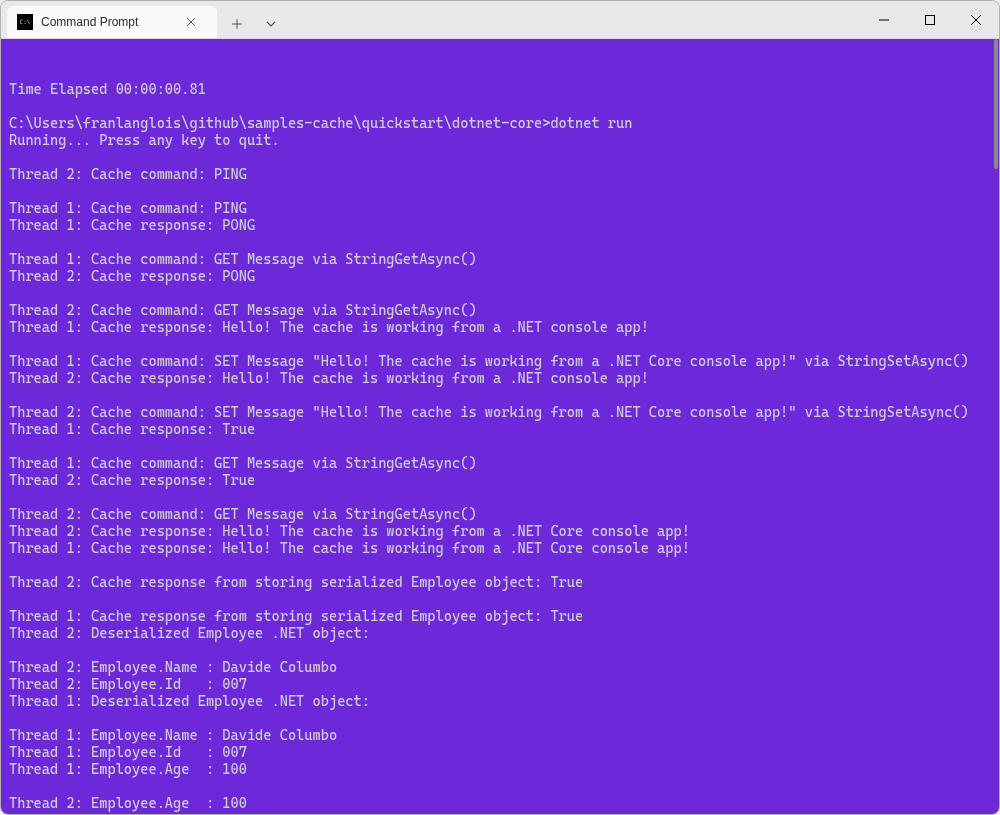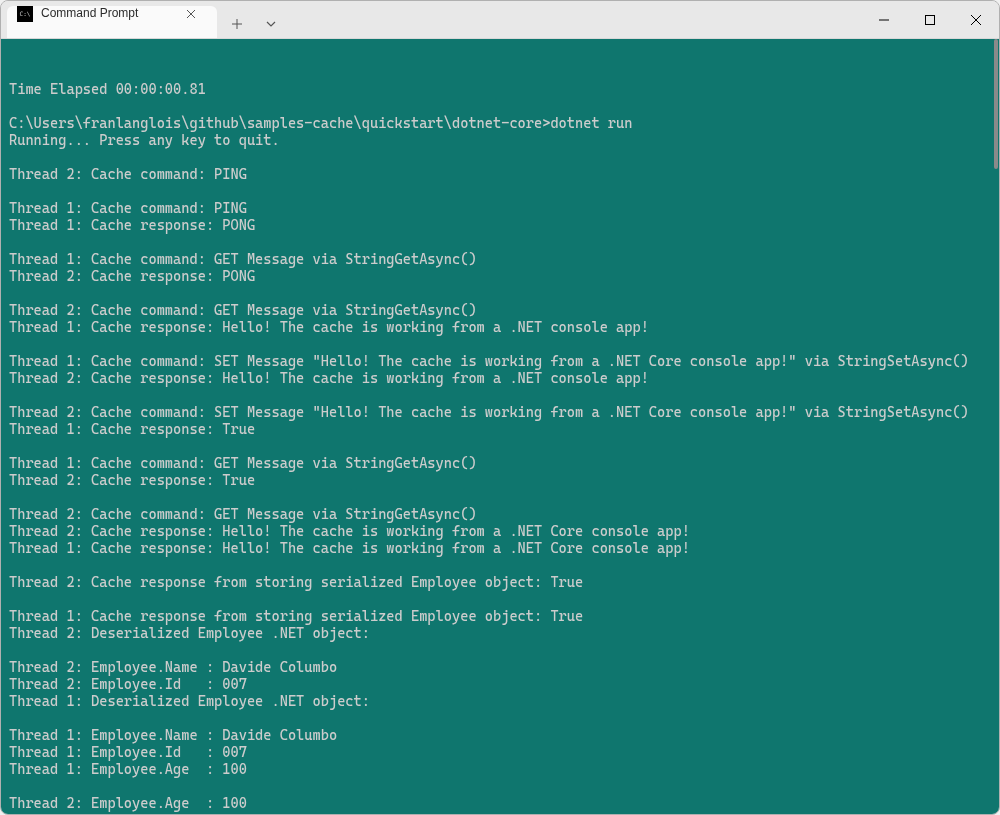--- a/index.html
+++ b/index.html
@@ -37,21 +37,21 @@
       align-items: flex-end;
       flex: 1;
       padding-left: 6px;
     }
     .tab {
       background: #fafafa;
       border-top-left-radius: 6px;
       border-top-right-radius: 6px;
       height: 32px;
       display: flex;
-      align-items: flex-start;
+      align-items: center;
       padding: 0 18px 0 10px;
       gap: 8px;
       min-width: 210px;
       position: relative;
       margin-top: 10px;
     }
     .tab-icon {
       width: 16px;
       height: 16px;
       display: flex;
@@ -108,21 +108,21 @@
       height: 100%;
       display: flex;
       align-items: center;
       justify-content: center;
       color: #000;
       cursor: pointer;
     }
     .win-ctrl svg { width: 10px; height: 10px; }
     .terminal {
       flex: 1;
-      background: #0f766e;
+      background: #6d28d9;
       color: #cccccc;
       font-family: "Cascadia Mono", Consolas, "Courier New", monospace;
       font-size: 14px;
       line-height: 17px;
       padding: 8px 8px 8px 8px;
       overflow: hidden;
       white-space: pre;
       position: relative;
     }
     .terminal::-webkit-scrollbar {

